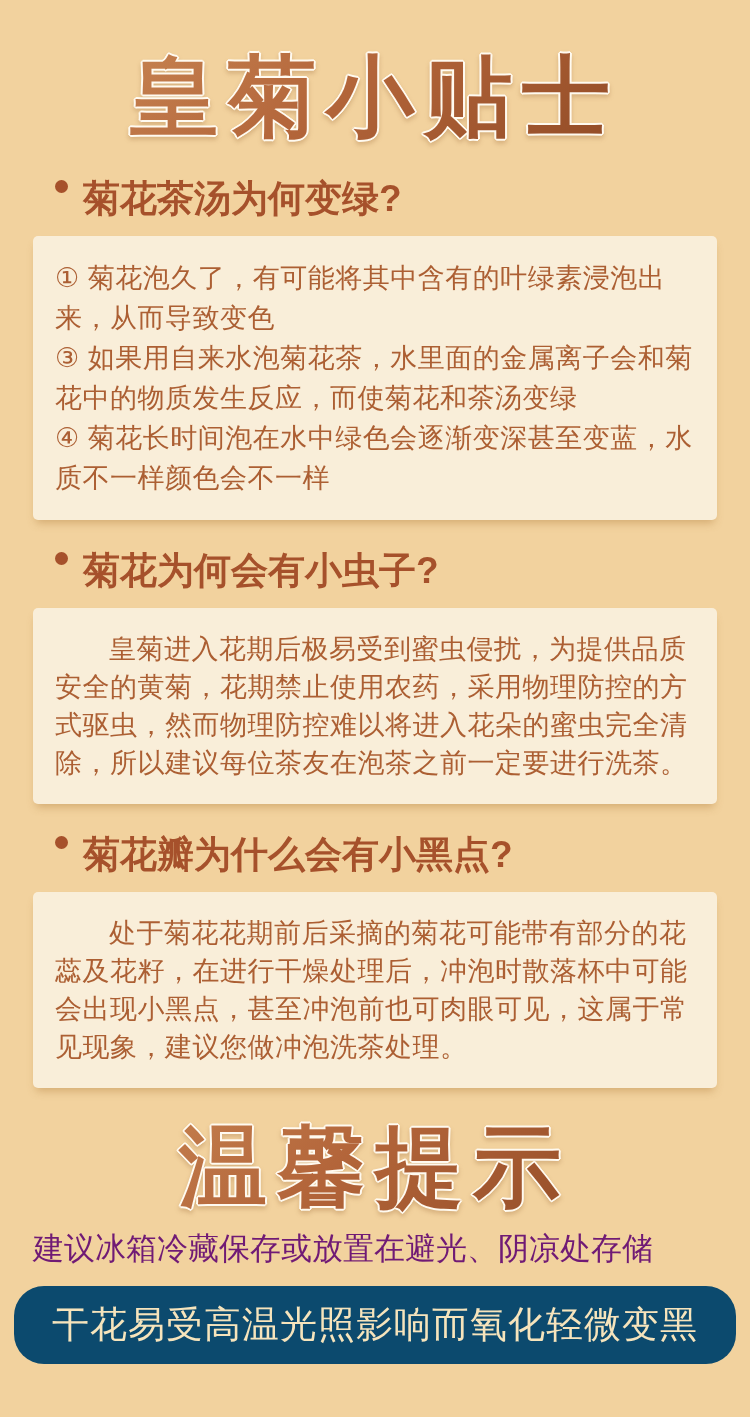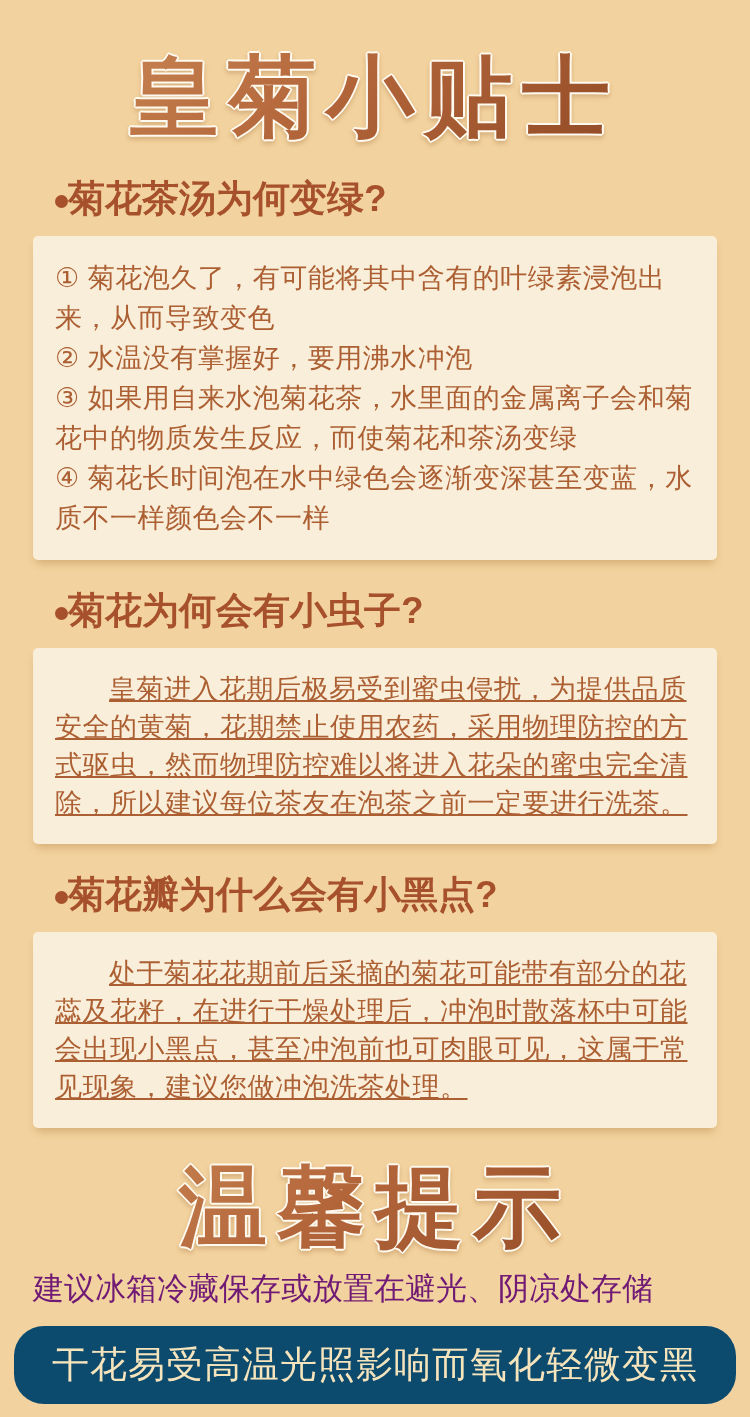--- a/index.html
+++ b/index.html
@@ -19,39 +19,39 @@
     font-weight:900;font-size:88px;line-height:100px;letter-spacing:10px;
     background:linear-gradient(140deg,#cf8f5a 0%,#b3653a 45%,#86421f 100%);
     -webkit-background-clip:text;background-clip:text;color:transparent;
     filter:drop-shadow(1px 1px 0 #fffaf0) drop-shadow(-1px -1px 0 #fffaf0)
            drop-shadow(1px -1px 0 #fffaf0) drop-shadow(-1px 1px 0 #fffaf0)
            drop-shadow(0 3px 2px rgba(140,85,35,.25));
   }
 
   section{margin:0 33px;}
   .sec-head{
-    display:flex;align-items:center;
+    display:flex;gap:15px;
     margin:30px 0 14px;padding-left:22px;
     color:#a6512b;font-weight:bold;font-size:37px;line-height:46px;
   }
   .sec-head:first-of-type{margin-top:28px;}
   .bullet{
     width:13px;height:13px;border-radius:50%;
     background:#a6512b;flex:0 0 auto;margin-top:4px;
   }
   .box{
     background:#f9eed9;border-radius:5px;
     padding:22px 22px;
     box-shadow:0 6px 9px -3px rgba(176,125,60,.45);
   }
   .box p{
     margin:0;color:#ac5f33;font-size:27px;line-height:40px;
     letter-spacing:.5px;
   }
-  .box.tight p{line-height:38px;text-decoration:underline;}
+  .box.tight p{line-height:38px;}
   .box p.indent{text-indent:2em;}
 
   .storage-note{
     margin:10px 33px 16px;text-align:left;
     color:#701a75;font-size:31px;line-height:42px;font-weight:500;
   }
   .pill{
     display:block;width:fit-content;margin:12px auto 0;
     background:#0c4a6e;color:#f6e4bc;
     font-size:37px;line-height:30px;letter-spacing:1px;
@@ -65,21 +65,20 @@
 
   <h1 class="big-title">皇菊小贴士</h1>
 
   <section>
     <div class="sec-head">
       <span class="bullet"></span>
       <span>菊花茶汤为何变绿?</span>
     </div>
     <div class="box">
       <p>① 菊花泡久了，有可能将其中含有的叶绿素浸泡出来，从而导致变色</p>
-      <p>② 水温没有掌握好，要用沸水冲泡</p>
       <p>③ 如果用自来水泡菊花茶，水里面的金属离子会和菊花中的物质发生反应，而使菊花和茶汤变绿</p>
       <p>④ 菊花长时间泡在水中绿色会逐渐变深甚至变蓝，水质不一样颜色会不一样</p>
     </div>
   </section>
 
   <section>
     <div class="sec-head">
       <span class="bullet"></span>
       <span>菊花为何会有小虫子?</span>
     </div>

